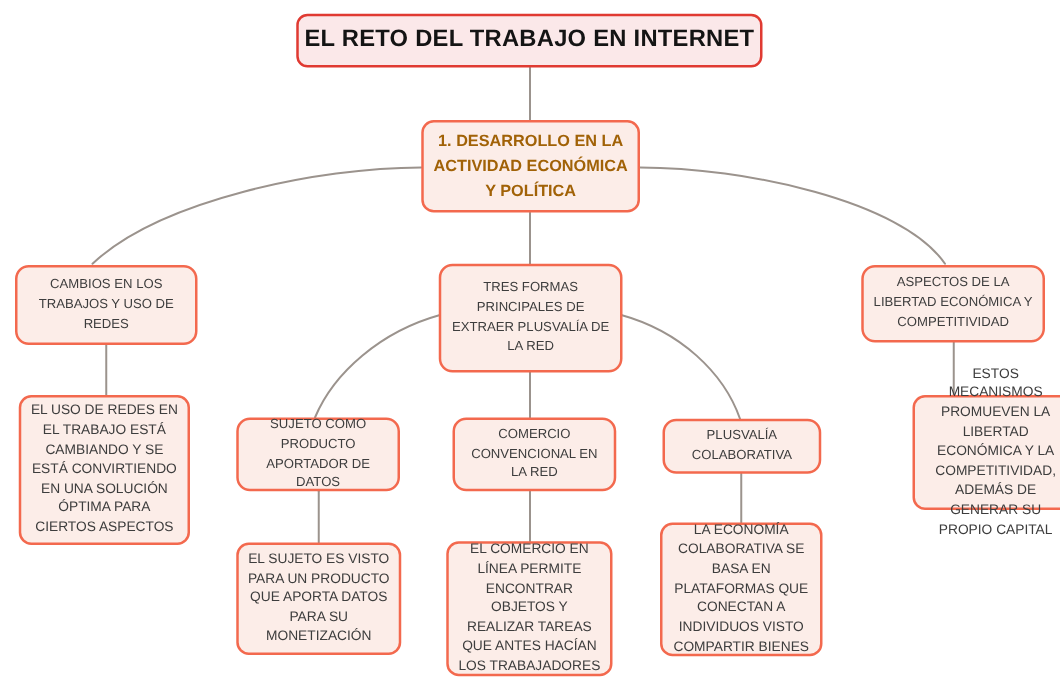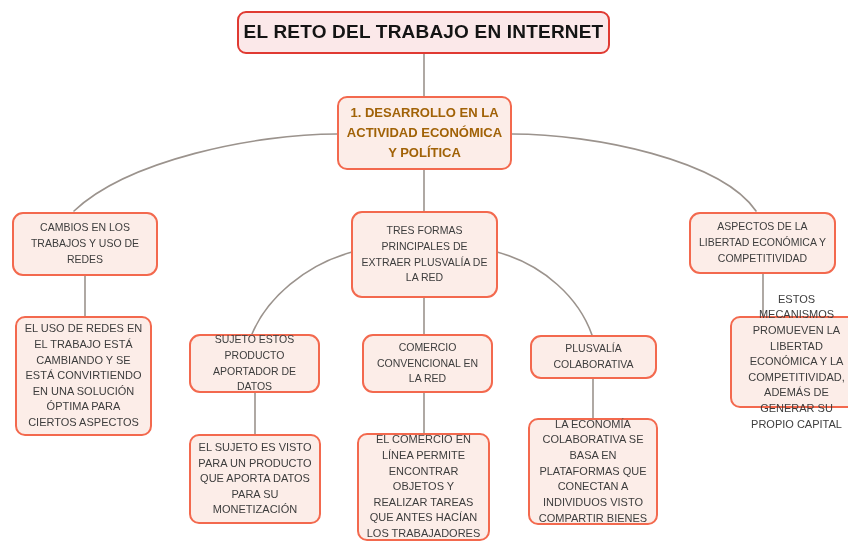--- a/index.html
+++ b/index.html
@@ -82,21 +82,21 @@
 
 <div class="node branch-node" style="left:689px;top:212px;width:147px;height:62px">
   <span class="txt">ASPECTOS DE LA LIBERTAD ECONÓMICA Y COMPETITIVIDAD</span>
 </div>
 
 <div class="node detail-node" style="left:15px;top:316px;width:137px;height:120px">
   <span class="txt">EL USO DE REDES EN EL TRABAJO ESTÁ CAMBIANDO Y SE ESTÁ CONVIRTIENDO EN UNA SOLUCIÓN ÓPTIMA PARA CIERTOS ASPECTOS</span>
 </div>
 
 <div class="node branch-node" style="left:189px;top:334px;width:131px;height:59px">
-  <span class="txt">SUJETO ESTOS PRODUCTO APORTADOR DE DATOS</span>
+  <span class="txt">SUJETO COMO PRODUCTO APORTADOR DE DATOS</span>
 </div>
 
 <div class="node branch-node" style="left:362px;top:334px;width:131px;height:59px">
   <span class="txt">COMERCIO CONVENCIONAL EN LA RED</span>
 </div>
 
 <div class="node branch-node" style="left:530px;top:335px;width:127px;height:44px">
   <span class="txt">PLUSVALÍA COLABORATIVA</span>
 </div>
 

